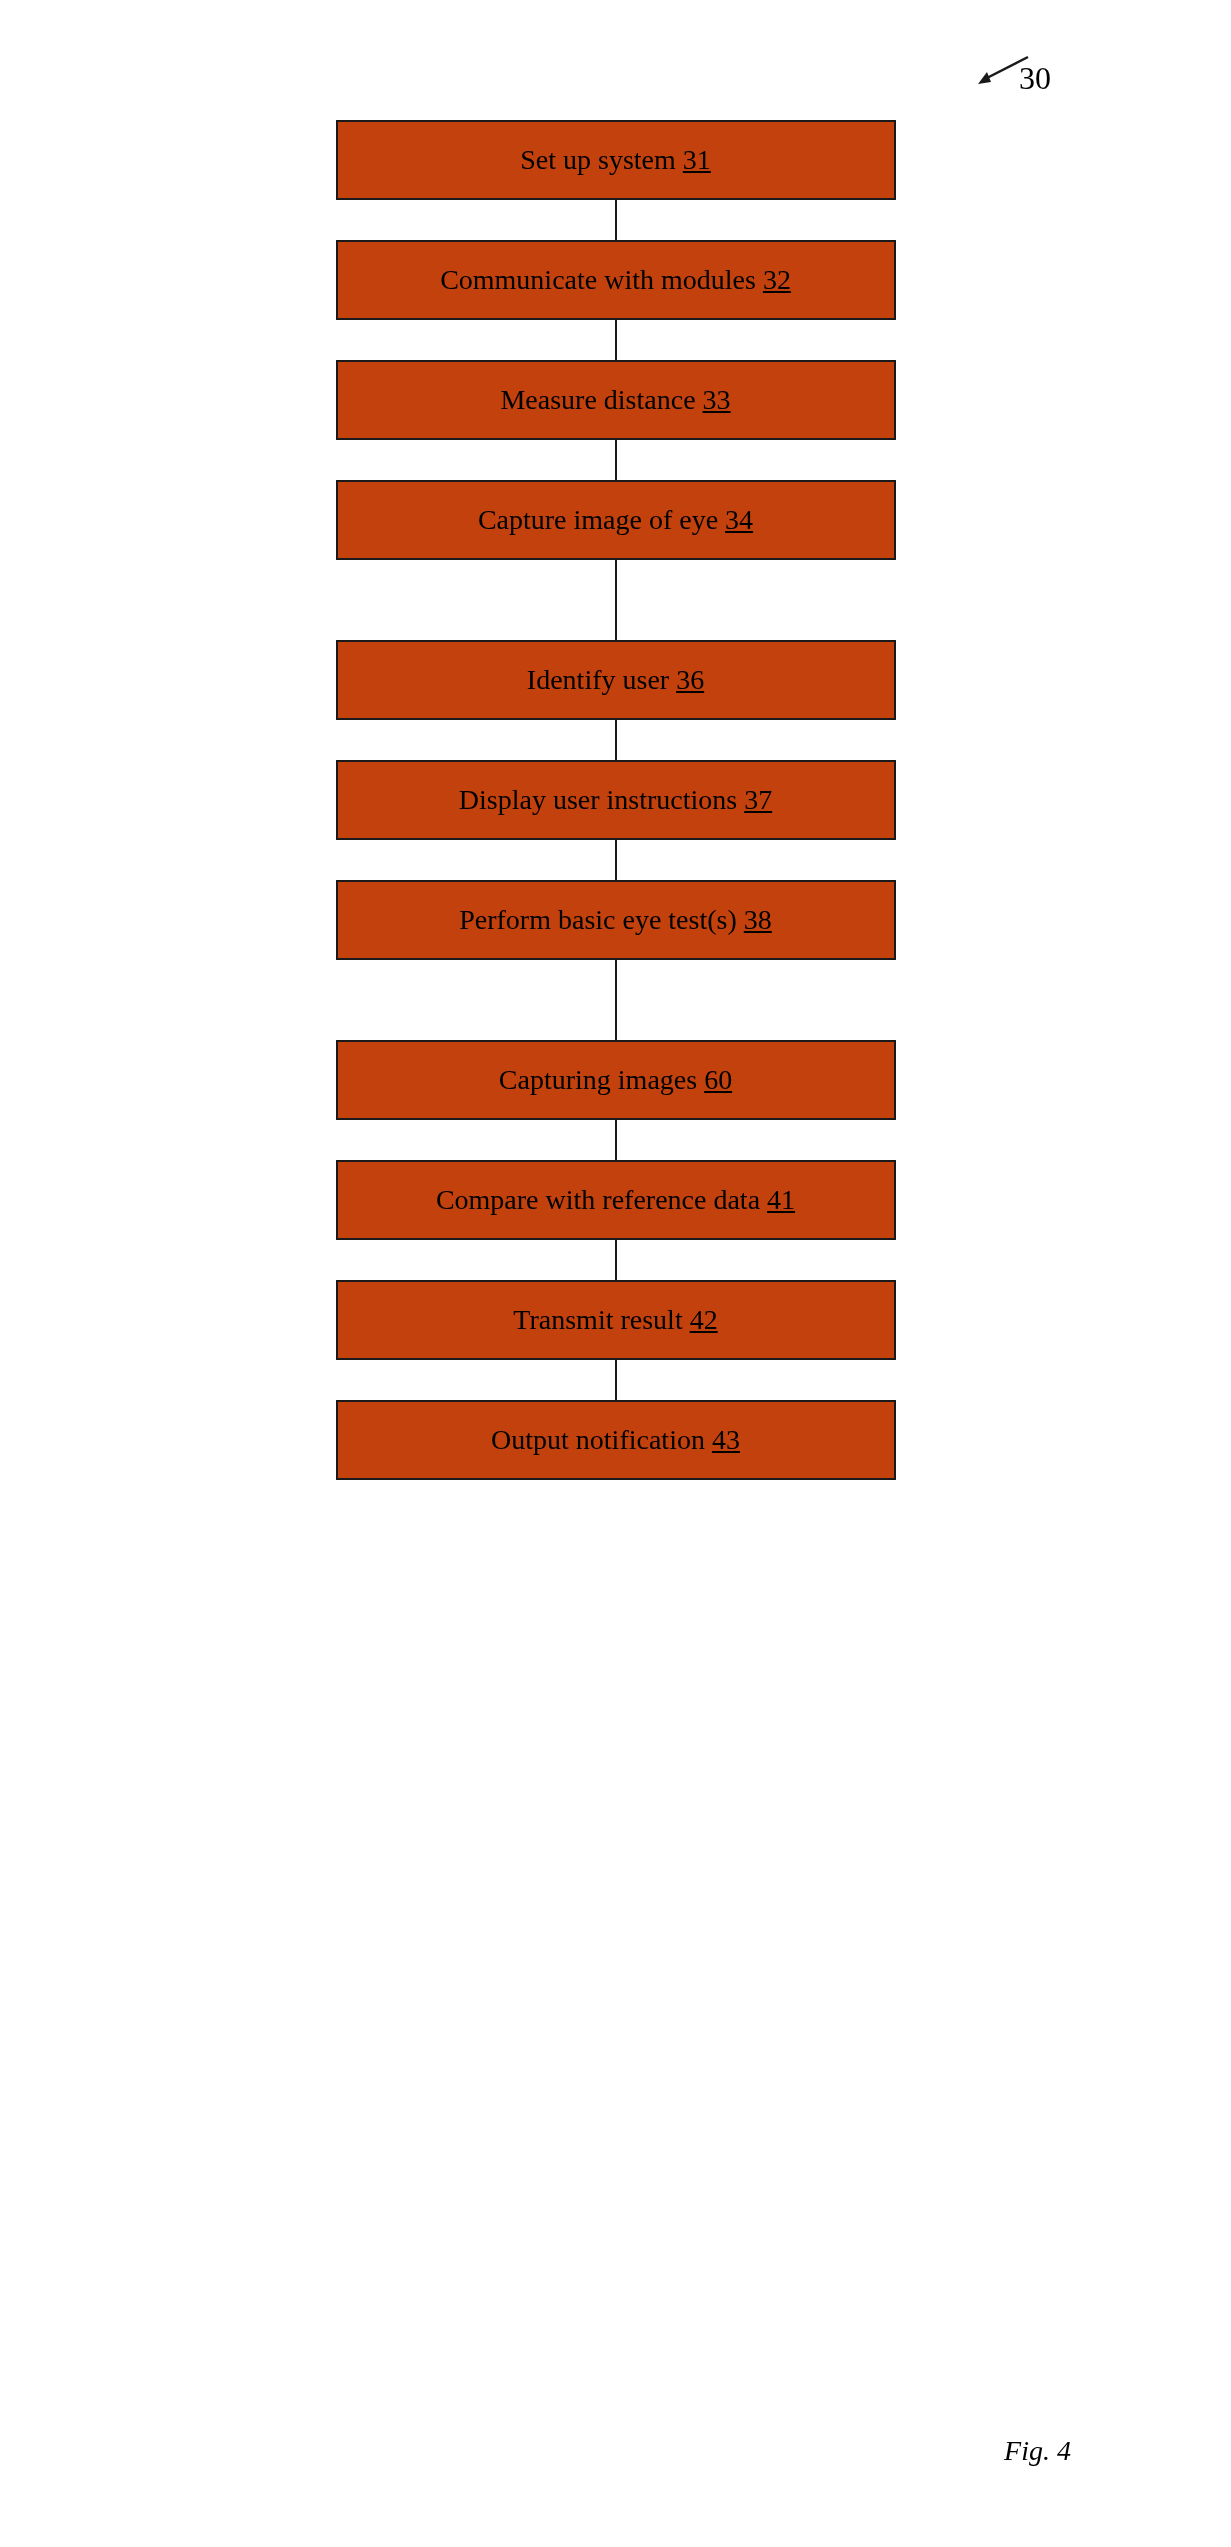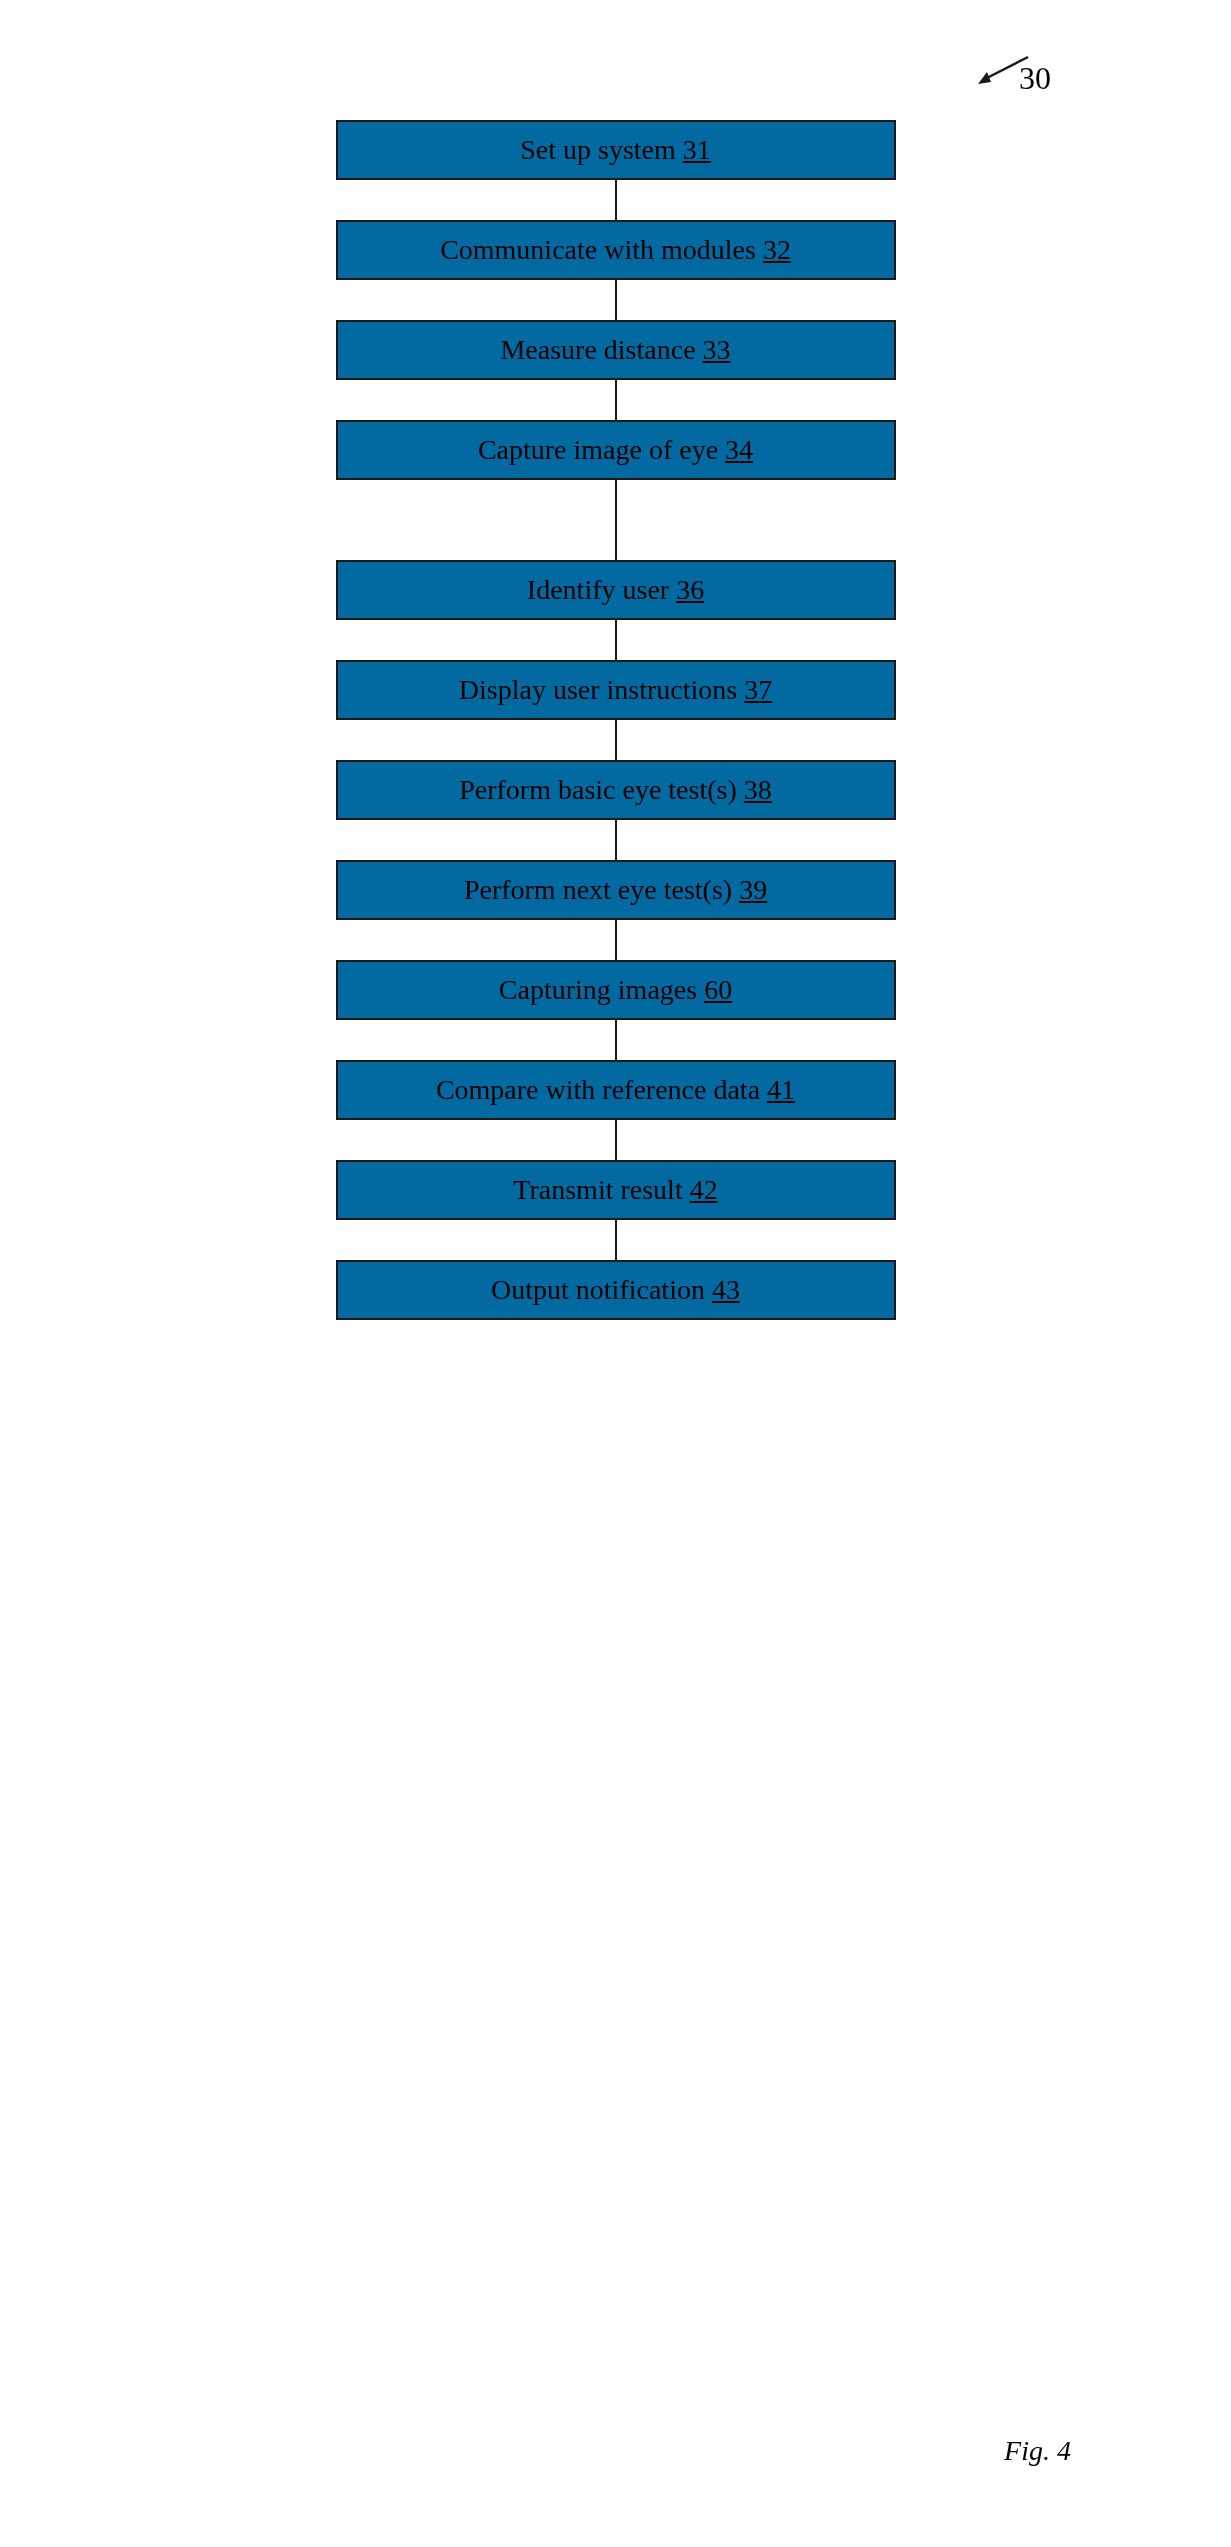--- a/index.html
+++ b/index.html
@@ -55,25 +55,25 @@
       transform: translateX(-50%);
       display: flex;
       flex-direction: column;
       align-items: center;
       width: 560px;
     }
 
     .flow-box {
       width: 100%;
       border: 2px solid #1a1a1a;
-      padding: 12px 30px;
+      padding: 22px 30px;
       text-align: center;
       font-size: 28px;
       font-family: Georgia, 'Times New Roman', serif;
-      background: #0369a1;
+      background: #c2410c;
       position: relative;
     }
 
     .flow-box .step-label {
       text-decoration: underline;
     }
 
     .flow-connector {
       width: 2px;
       height: 40px;
@@ -103,21 +103,20 @@
       <div class="flow-connector"></div>
       <div class="flow-box">Capture image of eye <span class="step-label">34</span></div>
       <div class="flow-connector"></div>
       <div class="flow-connector"></div>
       <div class="flow-box">Identify user <span class="step-label">36</span></div>
       <div class="flow-connector"></div>
       <div class="flow-box">Display user instructions <span class="step-label">37</span></div>
       <div class="flow-connector"></div>
       <div class="flow-box">Perform basic eye test(s) <span class="step-label">38</span></div>
       <div class="flow-connector"></div>
-      <div class="flow-box">Perform next eye test(s) <span class="step-label">39</span></div>
       <div class="flow-connector"></div>
       <div class="flow-box">Capturing images <span class="step-label">60</span></div>
       <div class="flow-connector"></div>
       <div class="flow-box">Compare with reference data <span class="step-label">41</span></div>
       <div class="flow-connector"></div>
       <div class="flow-box">Transmit result <span class="step-label">42</span></div>
       <div class="flow-connector"></div>
       <div class="flow-box">Output notification <span class="step-label">43</span></div>
     </div>
 

